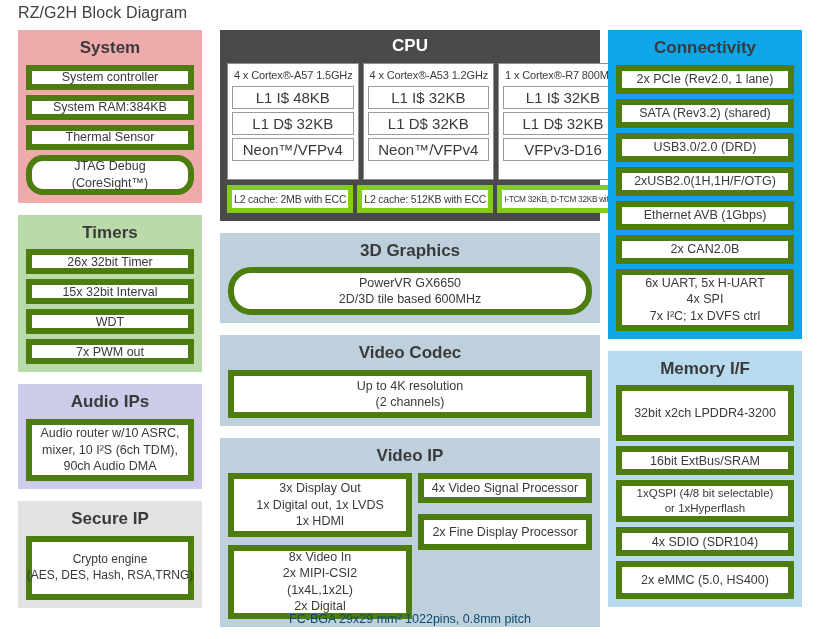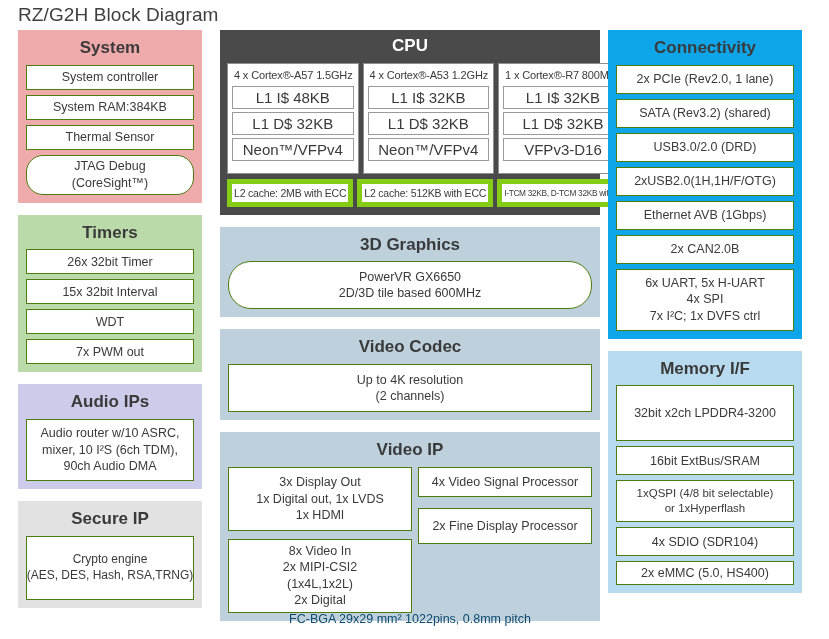--- a/index.html
+++ b/index.html
@@ -18,21 +18,21 @@
     height: 639px;
     overflow: hidden;
     background: #ffffff;
   }
 
   
   .page-title {
     position: absolute;
     left: 18px;
     top: 4px;
-    font-size: 19px;
+    font-size: 16px;
     color: #3f3f3f;
     letter-spacing: 0.1px;
   }
 
   
   .col {
     position: absolute;
   }
   .col-left   { left: 18px;  top: 30px; width: 184px; }
   .col-mid    { left: 220px; top: 30px; width: 380px; }
@@ -51,21 +51,21 @@
     color: #3a3a3a;
     padding: 3px 0 7px 0;
     line-height: 1.1;
   }
   .group-title.light { color: #ffffff; }
 
   
   .cell {
     box-sizing: border-box;
     background: #ffffff;
-    border: 1px solid #4d7c0f;
+    border: 6px solid #4d7c0f;
     text-align: center;
     font-size: 12.5px;
     color: #3a3a3a;
     line-height: 1.32;
     padding: 5px 4px;
     margin-bottom: 5px;
     display: flex;
     flex-direction: column;
     align-items: center;
     justify-content: center;
@@ -108,21 +108,21 @@
   .core-item {
     box-sizing: border-box;
     border: 1px solid #9a9a9a;
     background: #ffffff;
     text-align: center;
     font-size: 15px;
     padding: 2px 2px;
     margin-bottom: 3px;
     white-space: nowrap;
   }
-  .core-item:last-child { margin-bottom: 8px; }
+  .core-item:last-child { margin-bottom: 14px; }
 
   .cpu-l2row {
     display: flex;
     gap: 4px;
     margin-top: 5px;
   }
   .cpu-l2 {
     flex: 1 1 0;
     box-sizing: border-box;
     background: #ffffff;
@@ -342,21 +342,21 @@
         <div class="cell" style="height:29px;">
           <span class="ln">16bit ExtBus/SRAM</span>
         </div>
         <div class="cell" style="height:42px;font-size:11.5px;">
           <span class="ln">1xQSPI (4/8 bit selectable)</span>
           <span class="ln">or 1xHyperflash</span>
         </div>
         <div class="cell" style="height:29px;">
           <span class="ln">4x SDIO (SDR104)</span>
         </div>
-        <div class="cell" style="height:24px;">
+        <div class="cell" style="height:38px;">
           <span class="ln">2x eMMC (5.0, HS400)</span>
         </div>
       </div>
     </div>
 
   </div>
 
   <div class="caption">FC-BGA 29x29 mm² 1022pins, 0.8mm pitch</div>
 
 </div>

